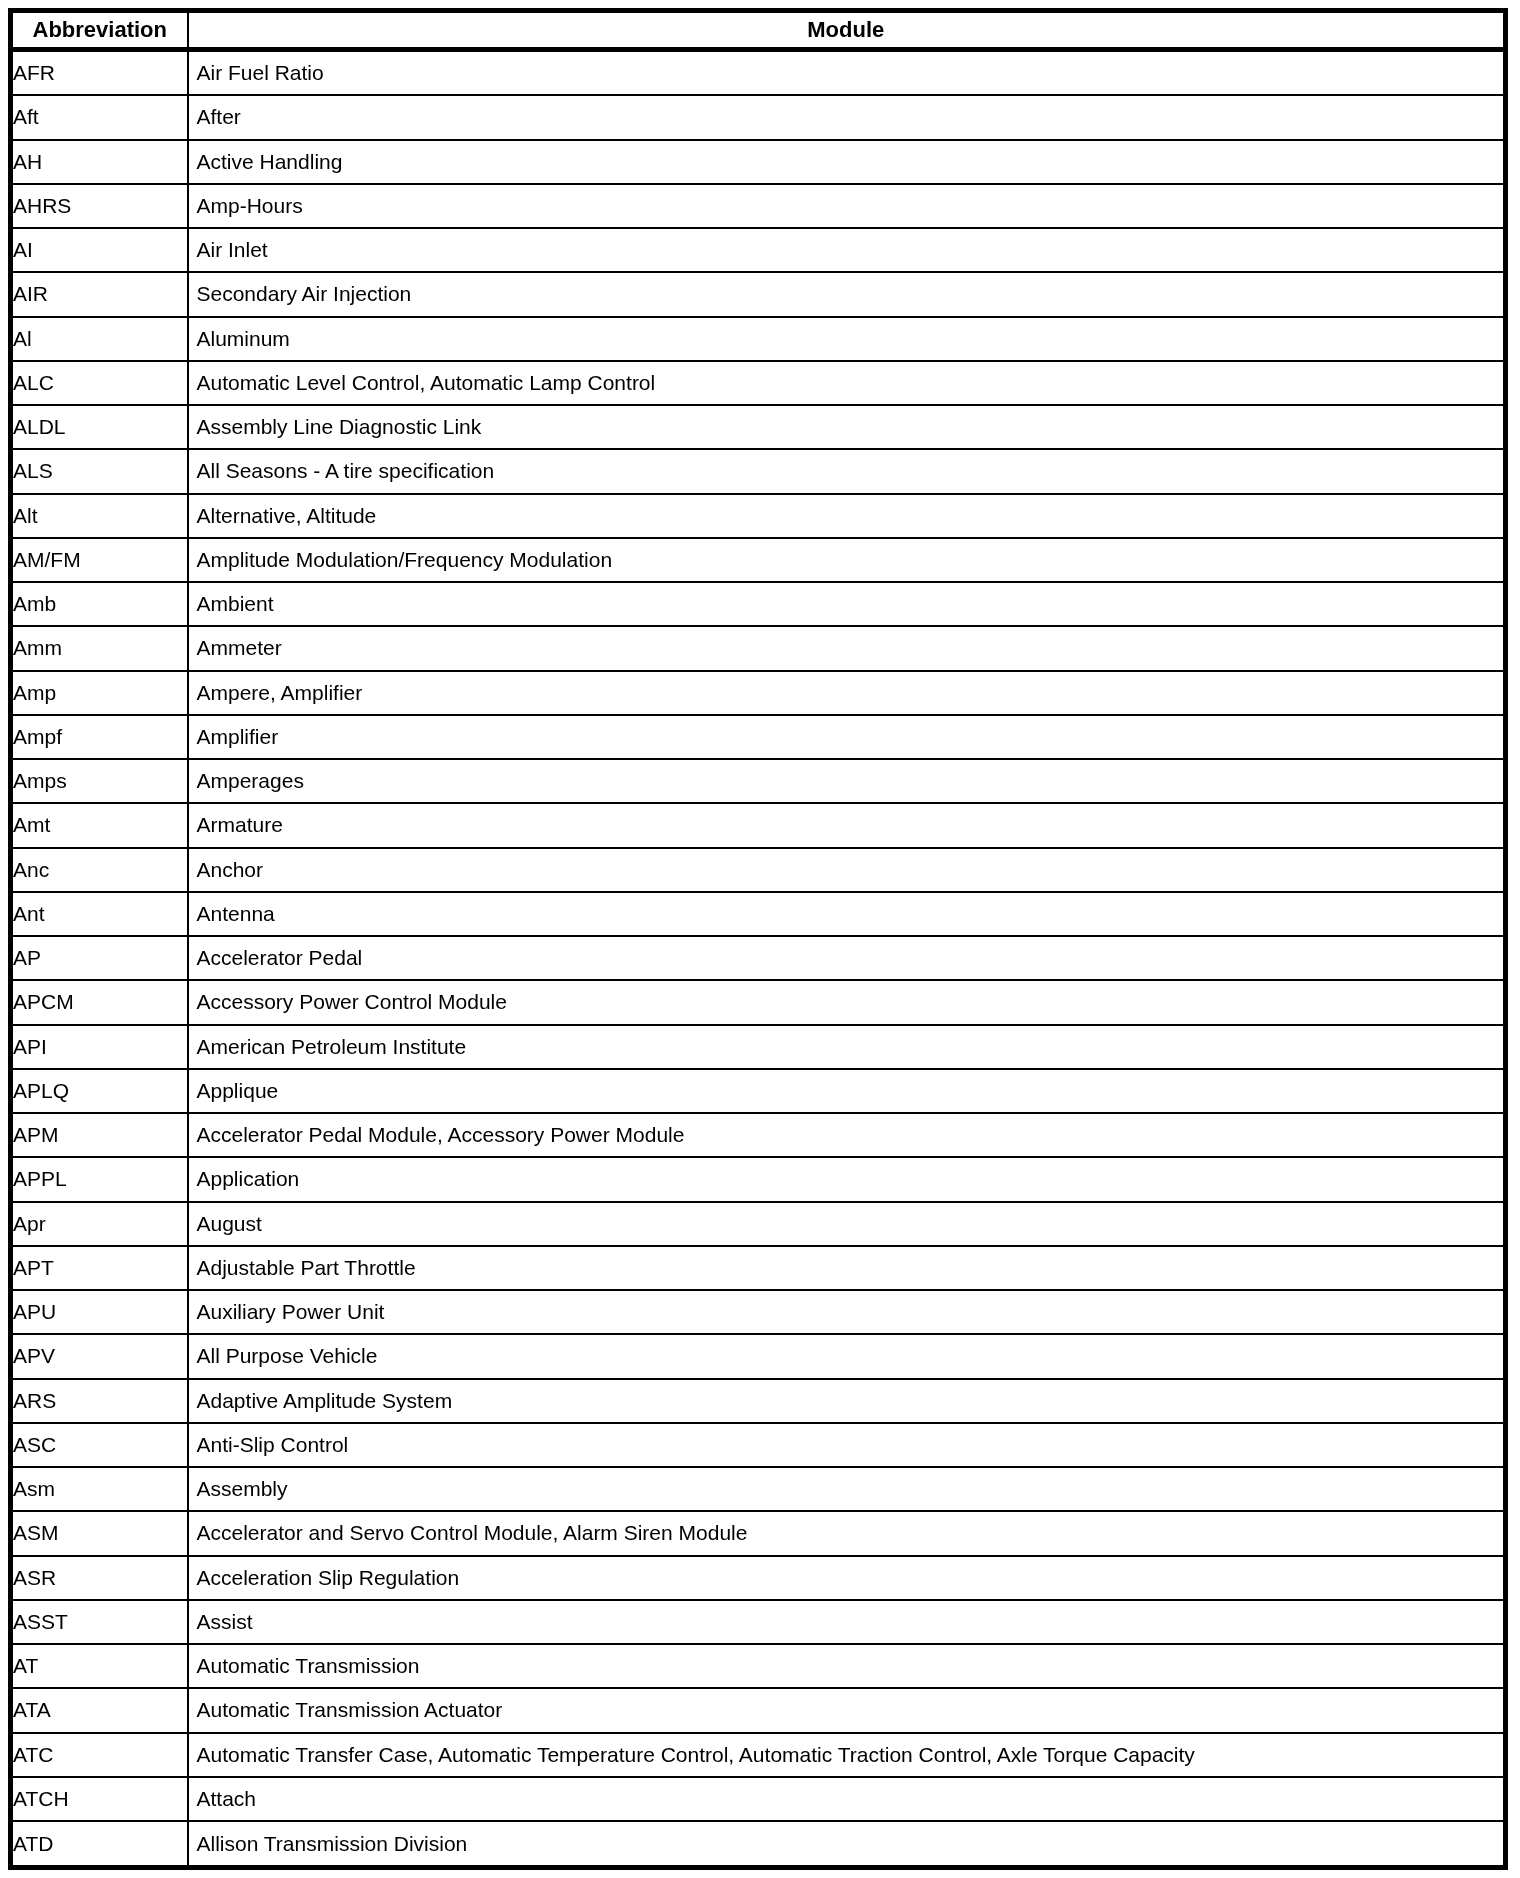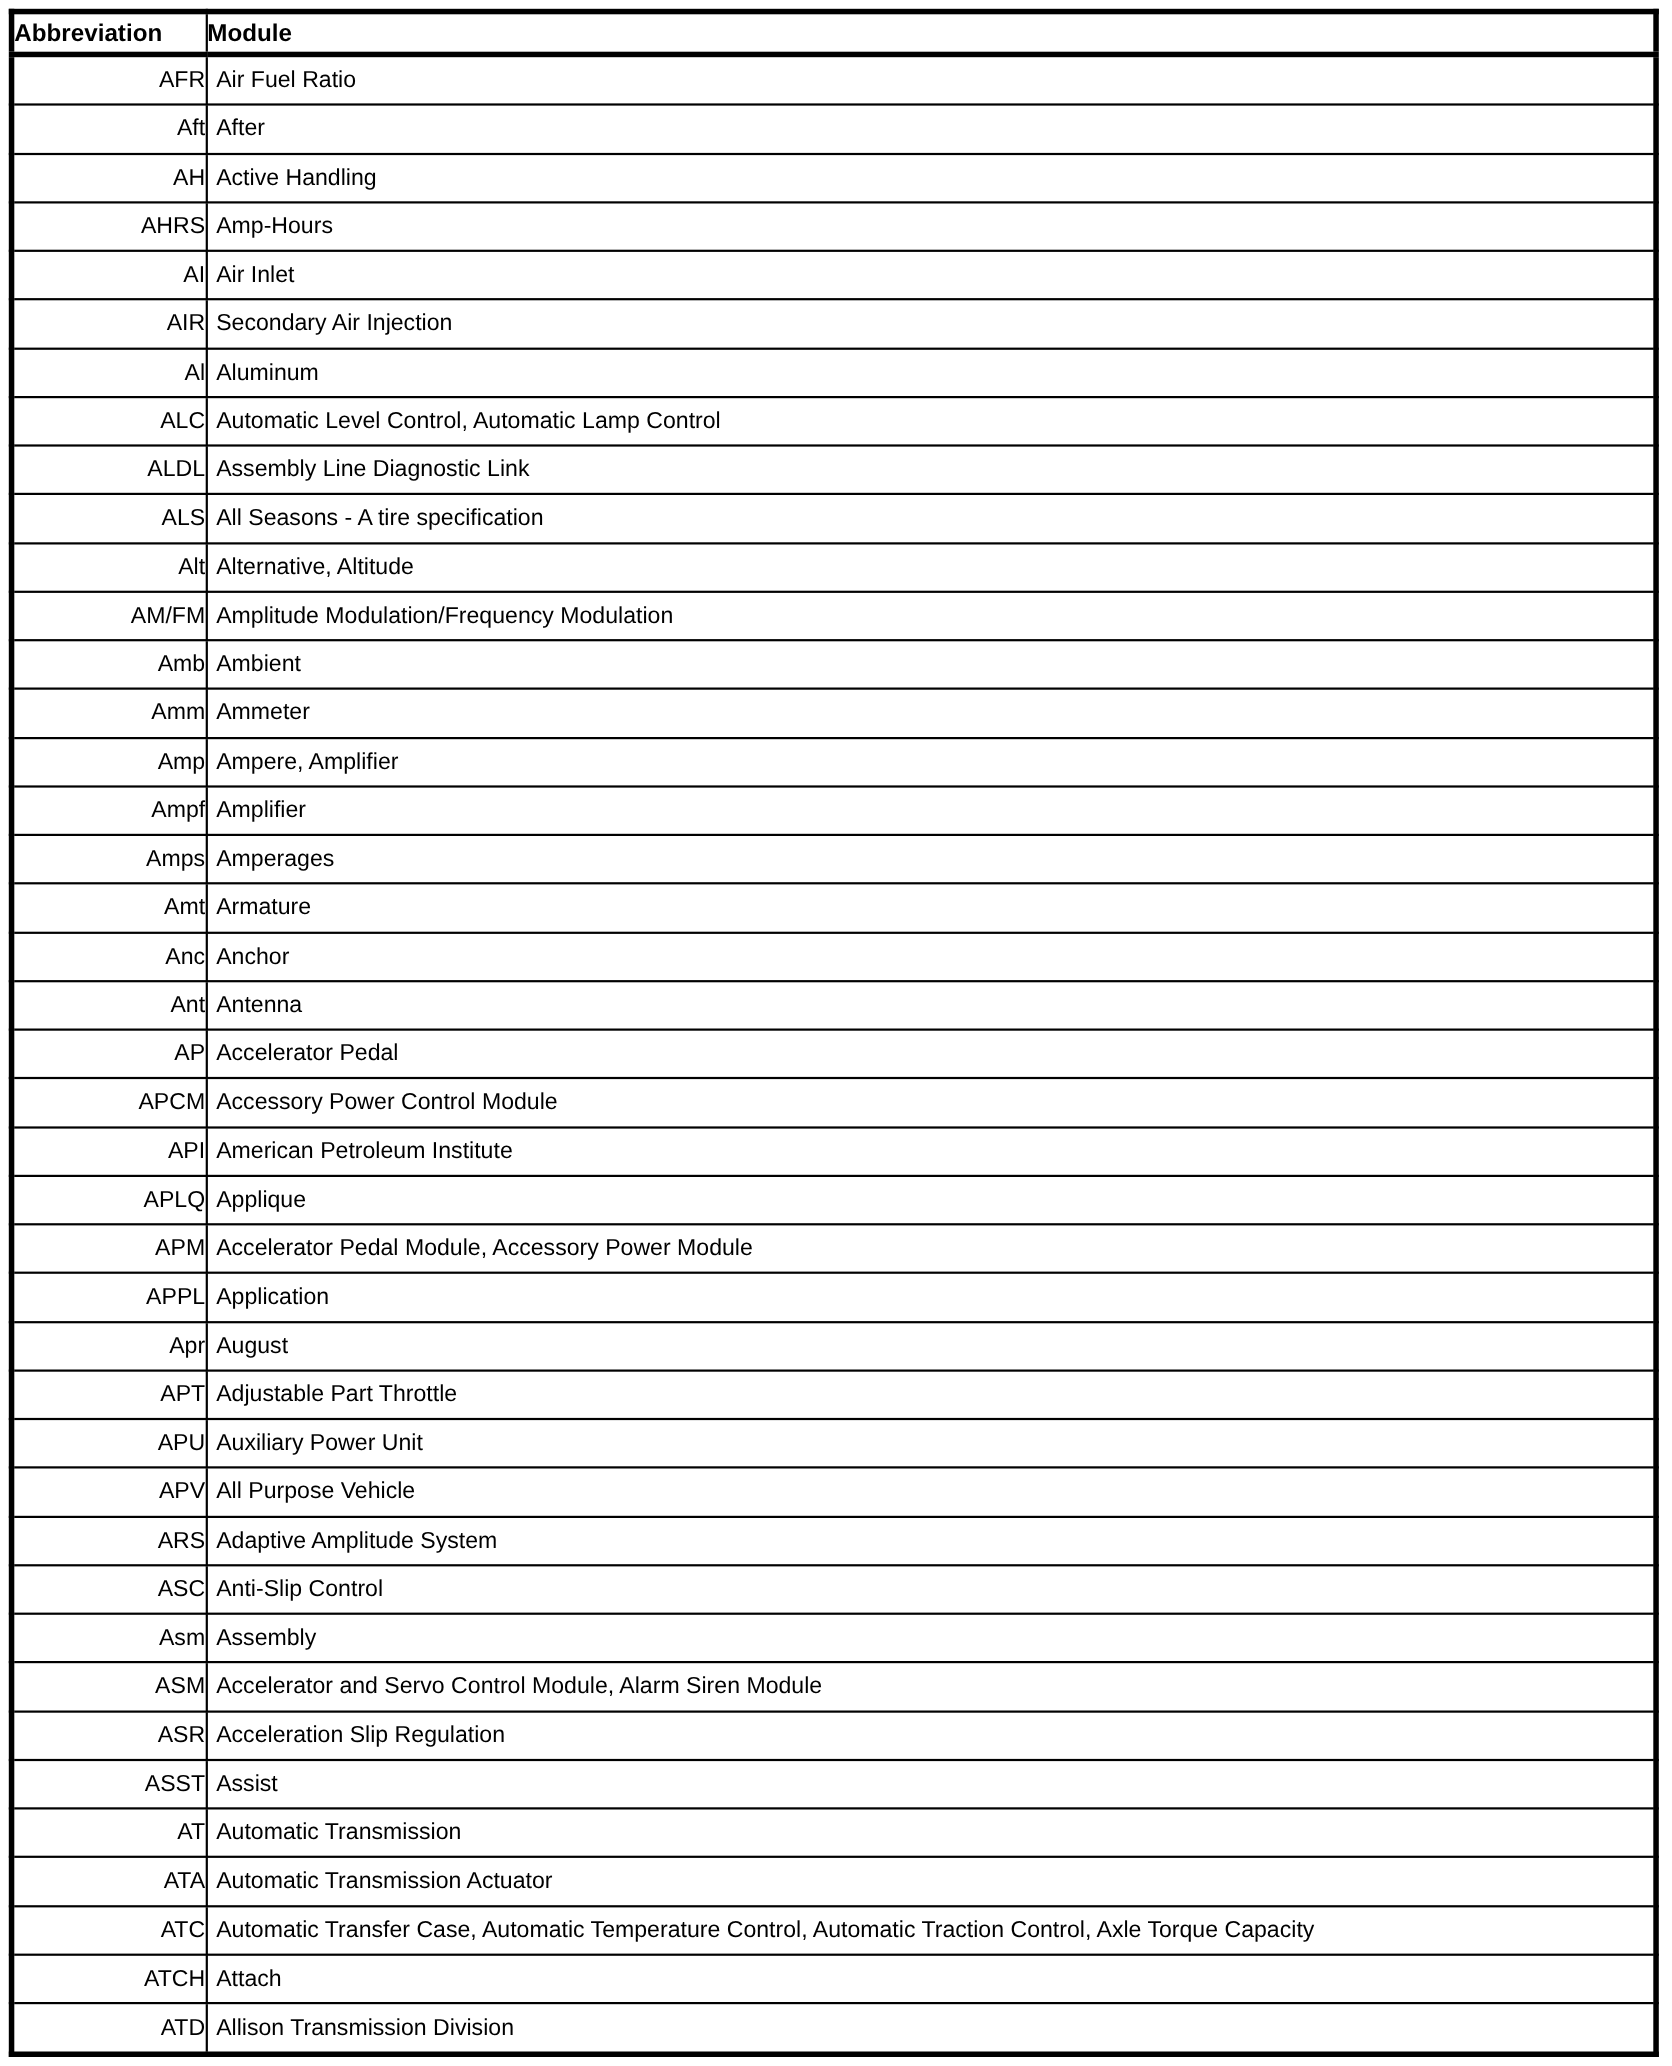--- a/index.html
+++ b/index.html
@@ -38,30 +38,30 @@
     border: 2px solid #000000;
     overflow: hidden;
     white-space: nowrap;
     vertical-align: middle;
   }
   thead th {
     border-bottom: 5px solid #000000;
     height: 34px;
     font-size: 22px;
     font-weight: bold;
-    text-align: left;
+    text-align: center;
     padding: 0;
   }
   td {
     font-size: 21px;
     height: 40px;
     padding: 0;
   }
   td.abbr-cell {
-    text-align: right;
+    text-align: left;
   }
   td.meaning-cell {
     text-align: left;
     padding-left: 8px;
     margin-left: 12px;
   }
 </style>
 </head>
 <body>
 

